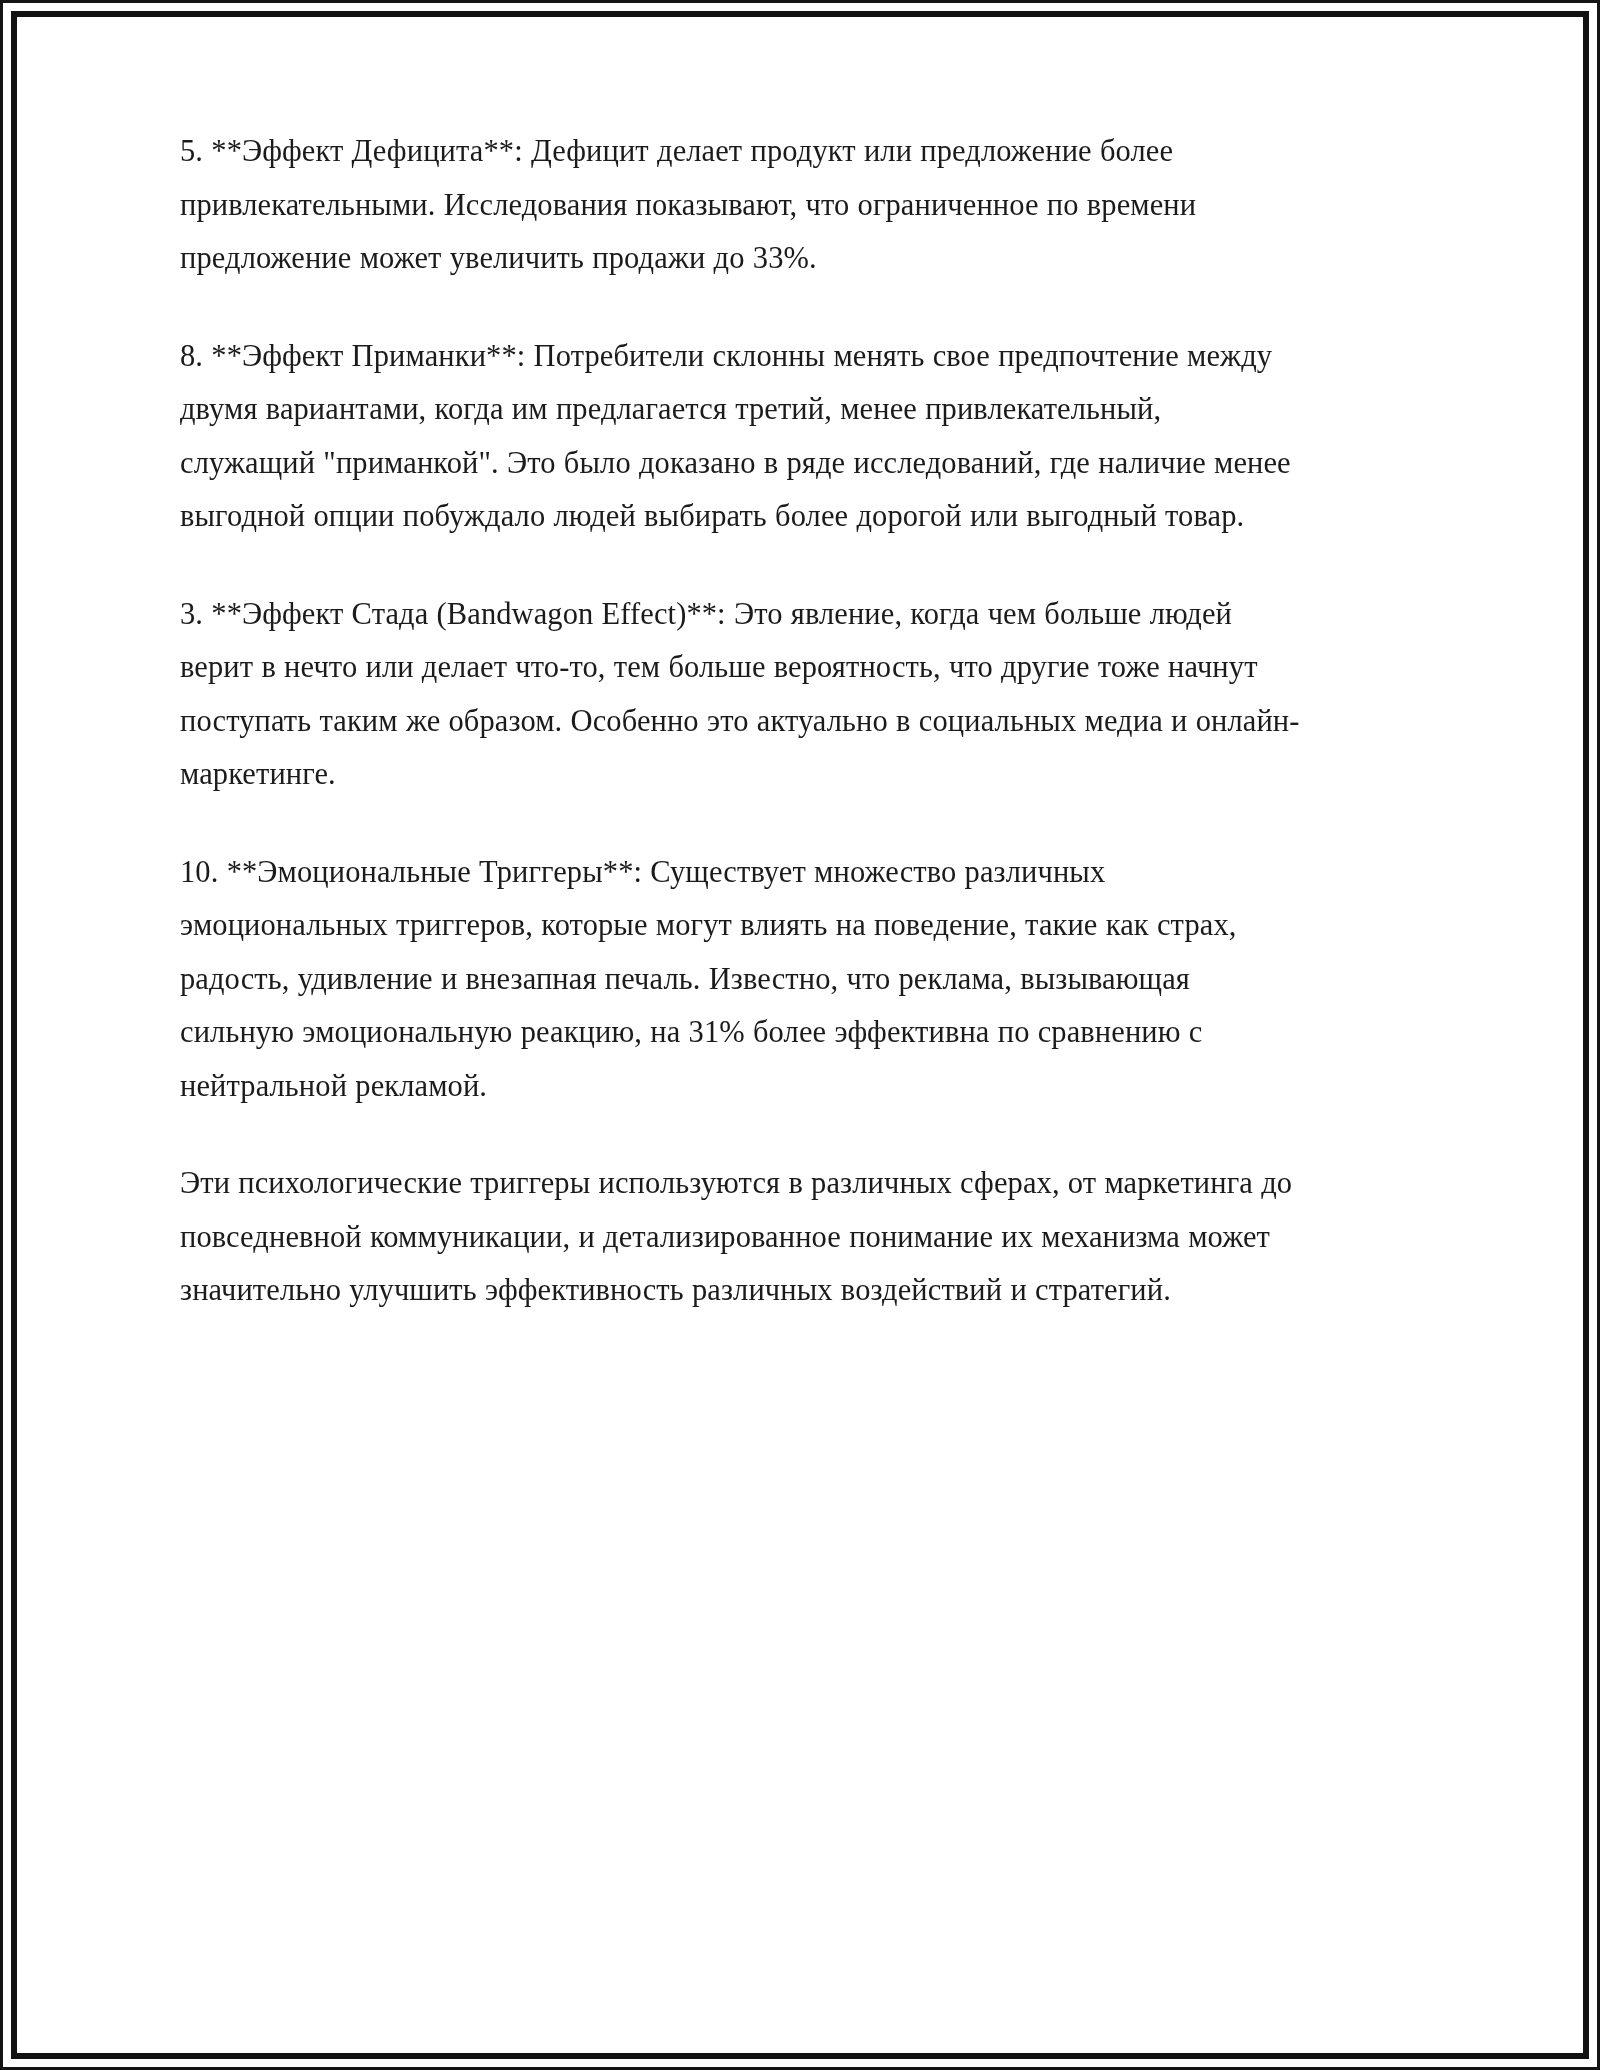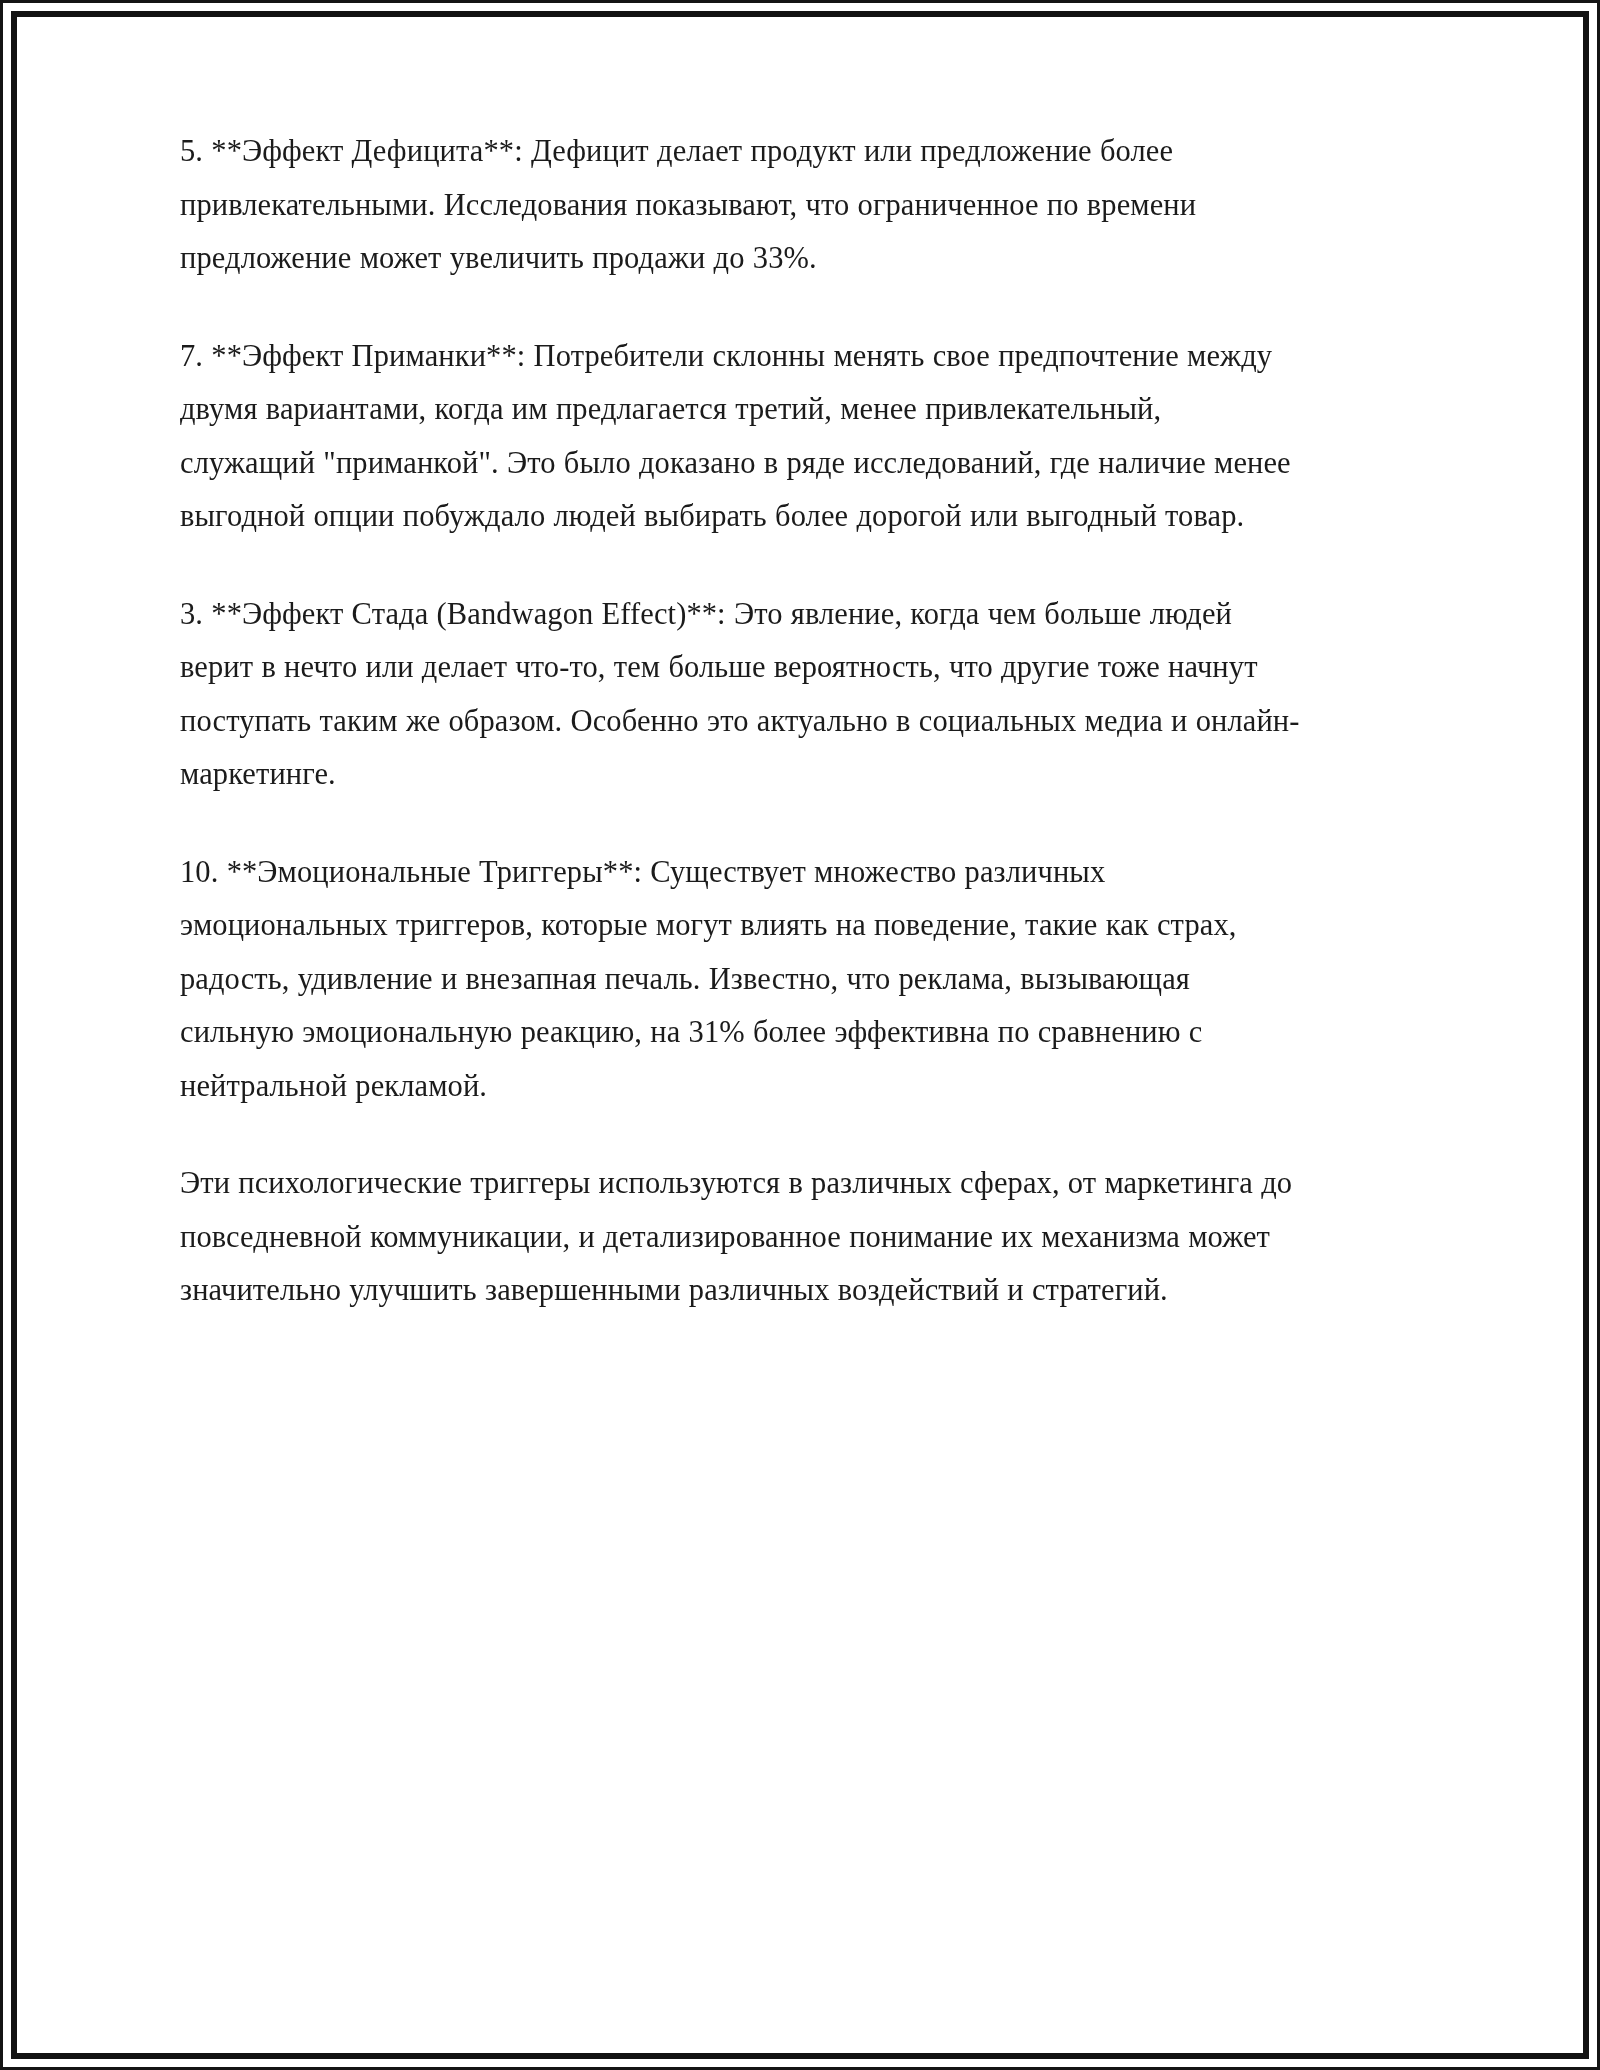--- a/index.html
+++ b/index.html
@@ -70,25 +70,25 @@
 <body>
 
 <div id="page-frame">
   <div id="page-frame-inner">
     <div id="page-body">
       <div id="doc-content">
 
         <p class="para gap-lg">5. **Эффект Дефицита**: Дефицит делает продукт или предложение более привлекательными. Исследования показывают, что ограниченное по времени предложение может увеличить продажи до 33%.</p>
 
 
-        <p class="para gap-lg">7. **Эффект Приманки**: Потребители склонны менять свое предпочтение между двумя вариантами, когда им предлагается третий, менее привлекательный, служащий "приманкой". Это было доказано в ряде исследований, где наличие менее выгодной опции побуждало людей выбирать более дорогой или выгодный товар.</p>
+        <p class="para gap-lg">8. **Эффект Приманки**: Потребители склонны менять свое предпочтение между двумя вариантами, когда им предлагается третий, менее привлекательный, служащий "приманкой". Это было доказано в ряде исследований, где наличие менее выгодной опции побуждало людей выбирать более дорогой или выгодный товар.</p>
 
 
         <p class="para gap-lg">3. **Эффект Стада (Bandwagon Effect)**: Это явление, когда чем больше людей верит в нечто или делает что-то, тем больше вероятность, что другие тоже начнут поступать таким же образом. Особенно это актуально в социальных медиа и онлайн-маркетинге.</p>
 
         <p class="para gap-lg">10. **Эмоциональные Триггеры**: Существует множество различных эмоциональных триггеров, которые могут влиять на поведение, такие как страх, радость, удивление и внезапная печаль. Известно, что реклама, вызывающая сильную эмоциональную реакцию, на 31% более эффективна по сравнению с нейтральной рекламой.</p>
 
-        <p class="para">Эти психологические триггеры используются в различных сферах, от маркетинга до повседневной коммуникации, и детализированное понимание их механизма может значительно улучшить завершенными различных воздействий и стратегий.</p>
+        <p class="para">Эти психологические триггеры используются в различных сферах, от маркетинга до повседневной коммуникации, и детализированное понимание их механизма может значительно улучшить эффективность различных воздействий и стратегий.</p>
 
       </div>
     </div>
   </div>
 </div>
 
 </body></html>

